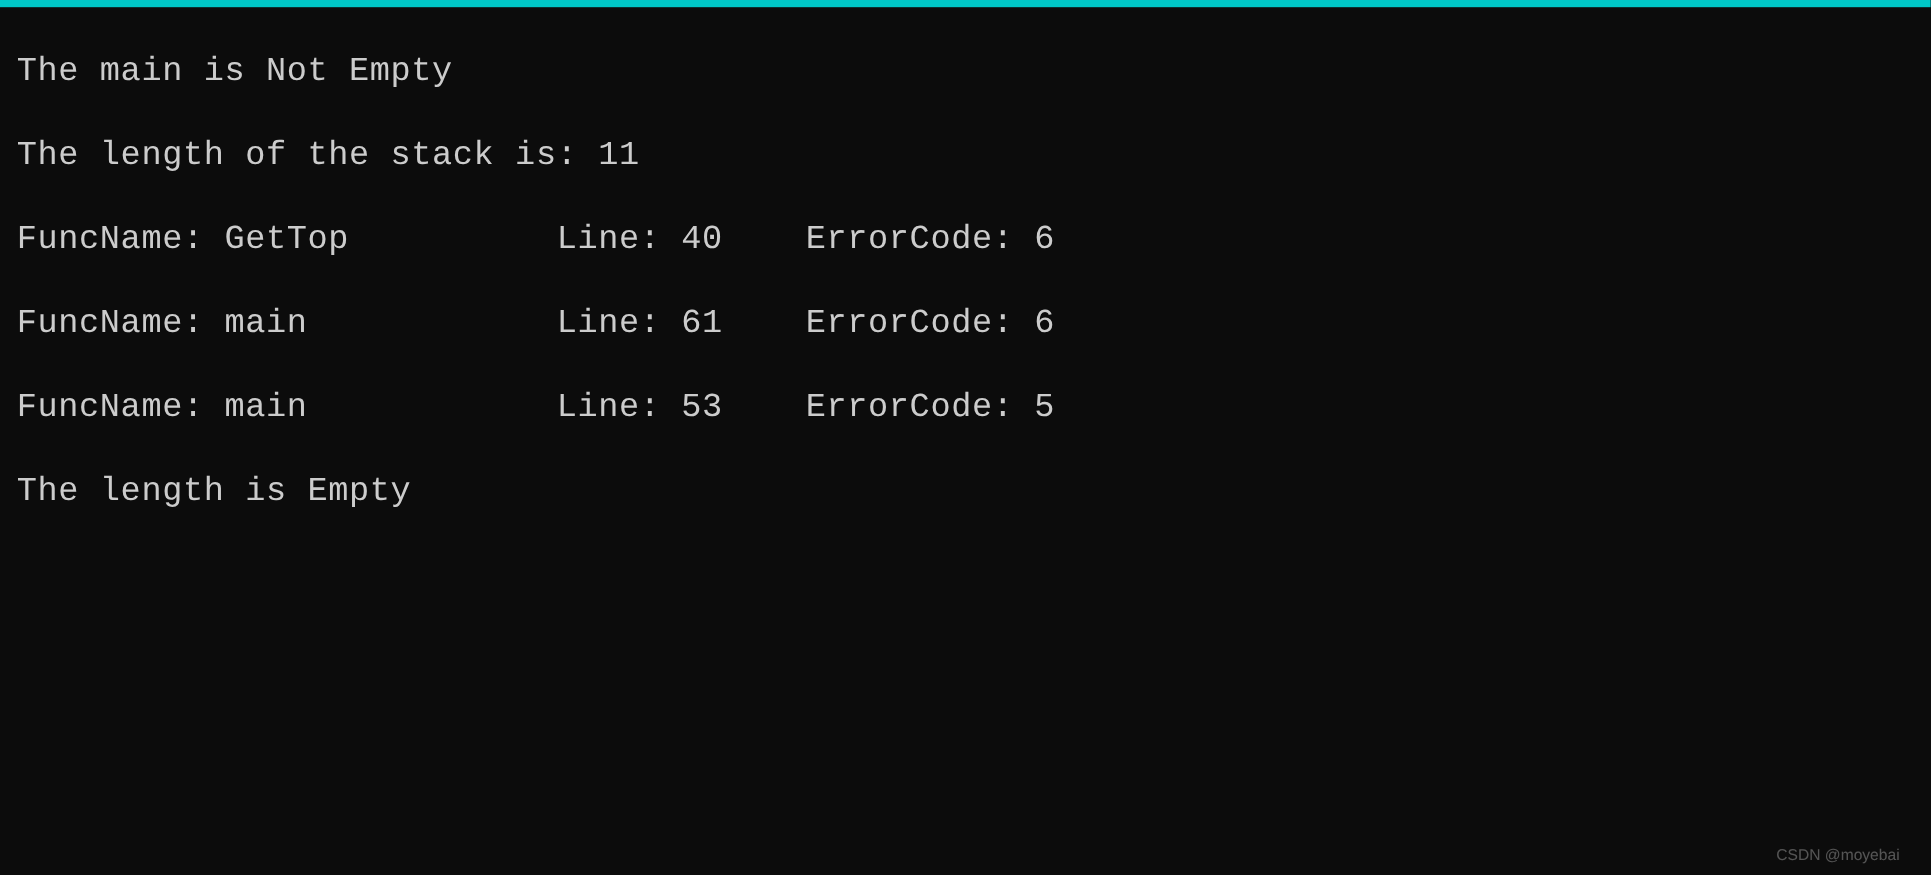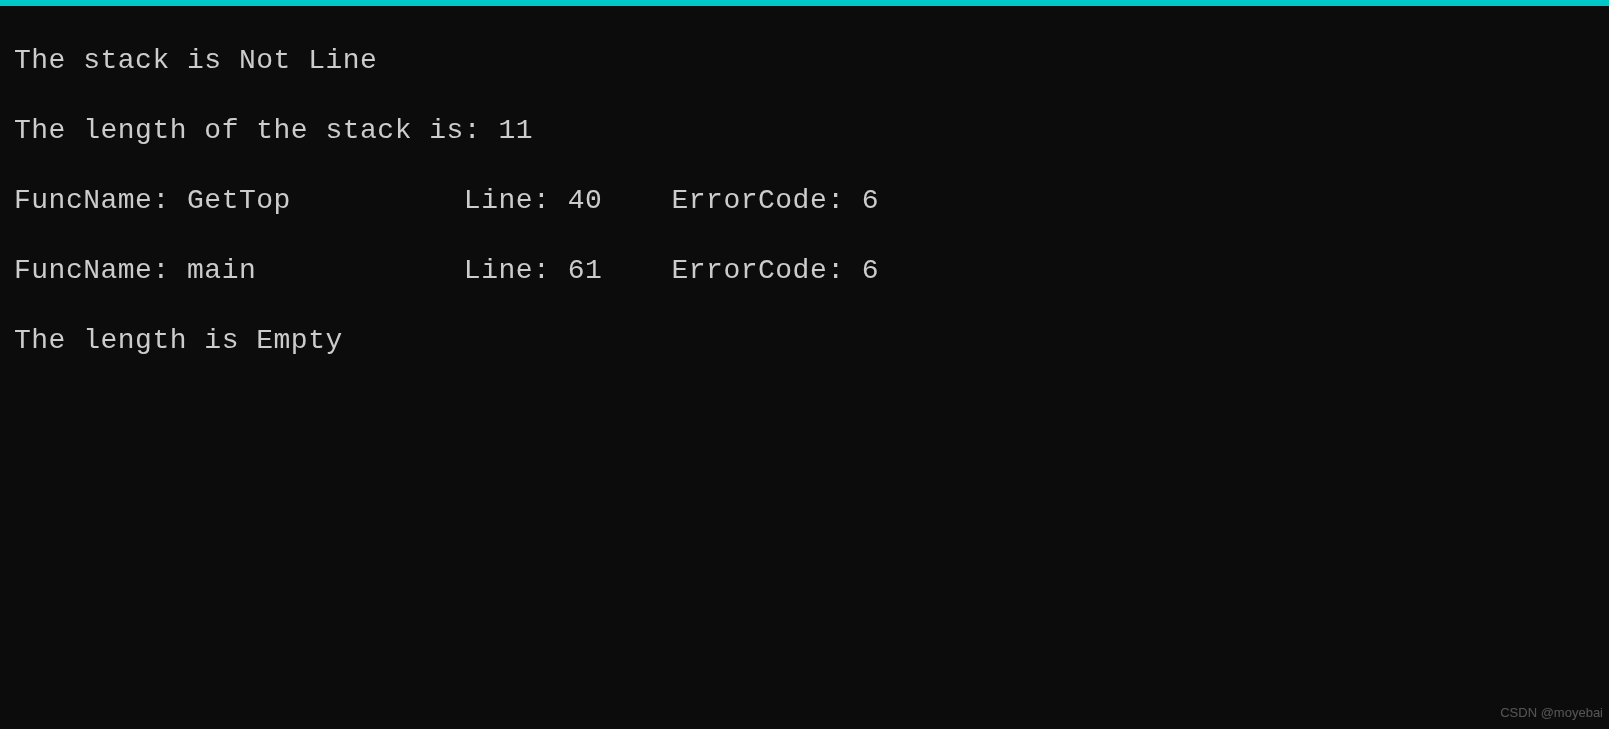--- a/index.html
+++ b/index.html
@@ -24,36 +24,37 @@
       background-color: #00c8c8;
     }
     .terminal {
       padding: 2px 0 0 14px;
       white-space: pre;
       letter-spacing: 0.5px;
     }
     .watermark {
       position: absolute;
       bottom: 8px;
-      right: 6px;
+      right: 26px;
       font-family: Arial, sans-serif;
       font-size: 13px;
       color: rgba(255,255,255,0.3);
       letter-spacing: 0;
     }
   </style>
 </head>
 <body>
 
 <div class="titlebar"></div>
 <div class="terminal">
-<div>The stack is Not Line</div>
+<div>The main is Not Empty</div>
 <div>The length of the stack is: 11</div>
 <div>FuncName: GetTop          Line: 40    ErrorCode: 6</div>
 <div>FuncName: main            Line: 61    ErrorCode: 6</div>
+<div>FuncName: main            Line: 53    ErrorCode: 5</div>
 <div>The length is Empty</div>
 
 
 
 
 
 
 
 
 

